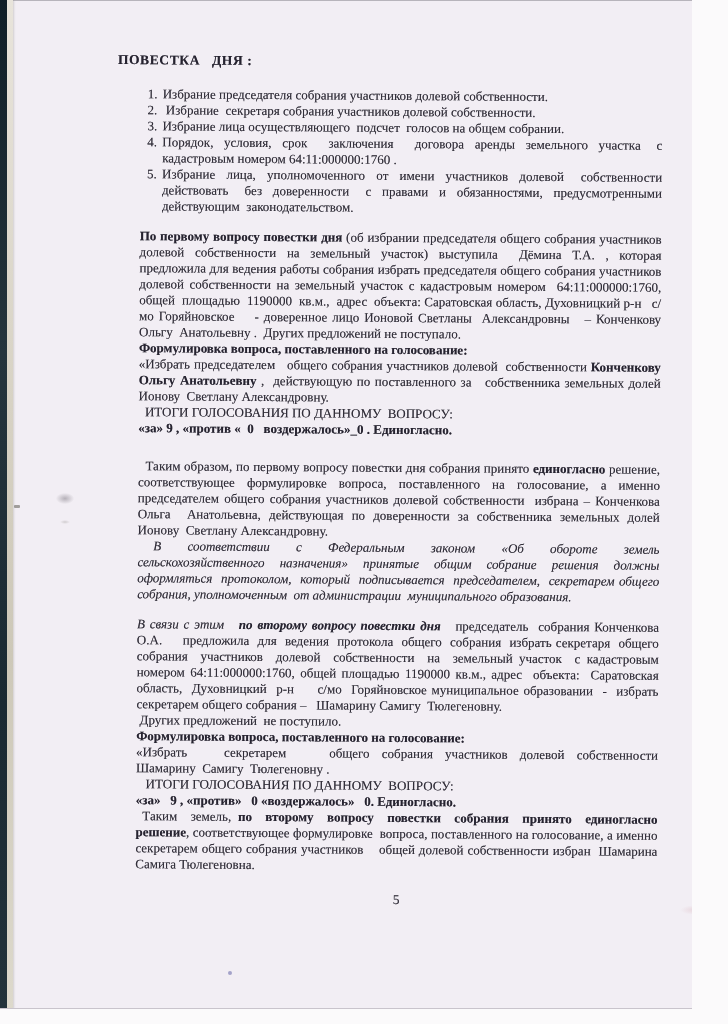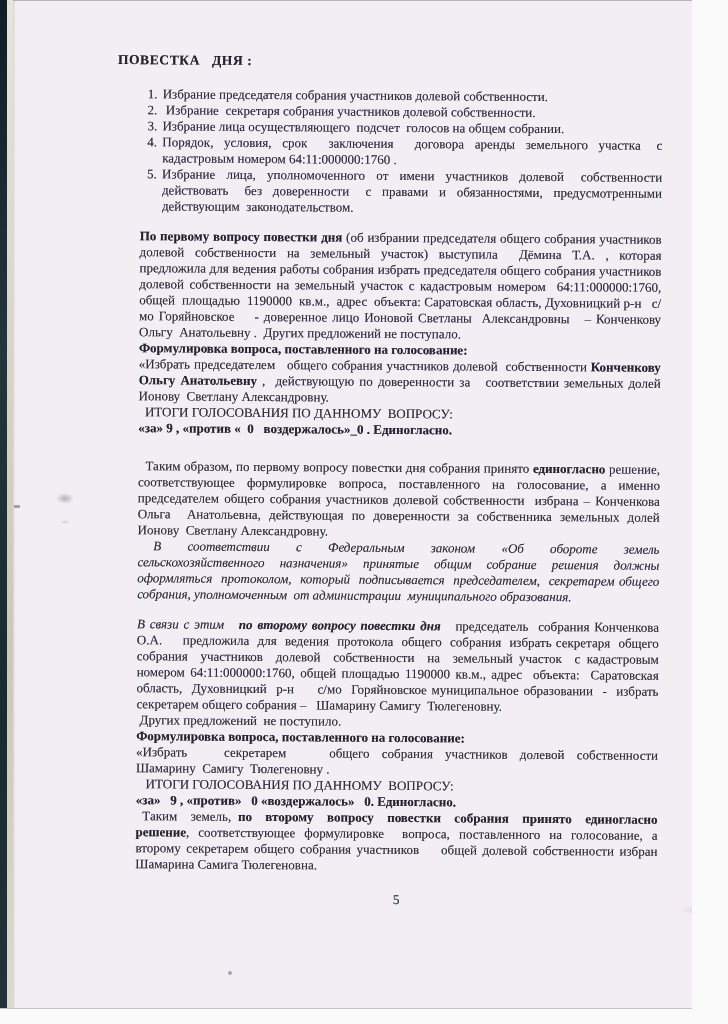--- a/index.html
+++ b/index.html
@@ -89,28 +89,28 @@
     <ol class="agenda">
         <li>Избрание председателя собрания участников долевой собственности.</li>
         <li> Избрание  секретаря собрания участников долевой собственности.</li>
         <li>Избрание лица осуществляющего  подсчет  голосов на общем собрании.</li>
         <li>Порядок,  условия,  срок    заключения    договора  аренды  земельного  участка   с кадастровым номером 64:11:000000:1760 .</li>
         <li>Избрание  лица,  уполномоченного  от  имени  участников  долевой   собственности действовать   без  доверенности   с  правами  и  обязанностями,  предусмотренными действующим  законодательством.</li>
       </ol>
 
     <p class="para"><span class="b">По первому вопросу повестки дня </span><span>(об избрании председателя общего собрания участников долевой собственности на земельный участок) выступила  Дёмина Т.А. , которая    предложила для ведения работы собрания избрать председателя общего собрания участников долевой собственности на земельный участок с кадастровым номером  64:11:000000:1760,  общей  площадью  1190000  кв.м.,  адрес  объекта: Саратовская область, Духовницкий р-н   с/мо Горяйновское    - доверенное лицо Ионовой Светланы  Александровны   – Конченкову  Ольгу  Анатольевну .  Других предложений не поступало.</span></p>
     <p class="para"><span class="b">Формулировка вопроса, поставленного на голосование:</span></p>
-    <p class="para"><span>«Избрать председателем   общего собрания участников долевой  собственности </span><span class="b">Конченкову Ольгу Анатольевну</span><span> ,  действующую по доверенности за   соответствии земельных долей  Ионову  Светлану Александровну.</span></p>
+    <p class="para"><span>«Избрать председателем   общего собрания участников долевой  собственности </span><span class="b">Конченкову Ольгу Анатольевну</span><span> ,  действующую по поставленного за   собственника земельных долей  Ионову  Светлану Александровну.</span></p>
     <p class="para"><span>  ИТОГИ ГОЛОСОВАНИЯ ПО ДАННОМУ  ВОПРОСУ:</span></p>
     <p class="para"><span class="b">«за» 9 , «против «  0   воздержалось»_0 . Единогласно.</span></p>
     <p class="para gap-lg"><span>  Таким образом, по первому вопросу повестки дня собрания принято </span><span class="b">единогласно</span><span> решение, соответствующее формулировке вопроса, поставленного на голосование, а именно председателем общего собрания участников долевой собственности  избрана – Конченкова Ольга  Анатольевна, действующая по доверенности за собственника земельных долей   Ионову  Светлану Александровну.</span></p>
     <p class="para"><span class="i">   В     соответствии     с     Федеральным     законом     «Об     обороте     земель сельскохозяйственного  назначения»  принятые  общим  собрание  решения  должны оформляться  протоколом,  который  подписывается  председателем,  секретарем общего  собрания, уполномоченным  от администрации  муниципального образования.</span></p>
     <p class="para gap-md"><span class="i">В связи с этим   </span><span class="b i">по второму вопросу повестки дня </span><span>  председатель  собрания Конченкова О.А.     предложила  для  ведения  протокола  общего  собрания  избрать секретаря  общего  собрания  участников  долевой  собственности  на  земельный участок  с кадастровым номером 64:11:000000:1760, общей площадью 1190000 кв.м., адрес  объекта:  Саратовская  область,  Духовницкий  р-н     с/мо  Горяйновское муниципальное образовании  -  избрать секретарем общего собрания –   Шамарину Самигу  Тюлегеновну.</span></p>
     <p class="para"><span> Других предложений  не поступило.</span></p>
     <p class="para"><span class="b">Формулировка вопроса, поставленного на голосование:</span></p>
     <p class="para"><span>«Избрать      секретарем       общего  собрания  участников  долевой  собственности Шамарину  Самигу  Тюлегеновну .</span></p>
     <p class="para"><span>   ИТОГИ ГОЛОСОВАНИЯ ПО ДАННОМУ  ВОПРОСУ:</span></p>
     <p class="para"><span class="b">«за»   9 , «против»   0 «воздержалось»   0. Единогласно.</span></p>
-    <p class="para"><span> Таким  земель, </span><span class="b">по  второму  вопросу  повестки  собрания  принято  единогласно решение</span><span>, соответствующее формулировке  вопроса, поставленного на голосование, а второму секретарем общего собрания участников    общей долевой собственности избран  Шамарина Самига Тюлегеновна.</span></p>
+    <p class="para"><span> Таким  земель, </span><span class="b">по  второму  вопросу  повестки  собрания  принято  единогласно решение</span><span>, соответствующее формулировке  вопроса, поставленного на голосование, а именно секретарем общего собрания участников    общей долевой собственности избран  Шамарина Самига Тюлегеновна.</span></p>
 
     <div class="pagenum">5</div>
   </div>
 </div>
 
 </body></html>

